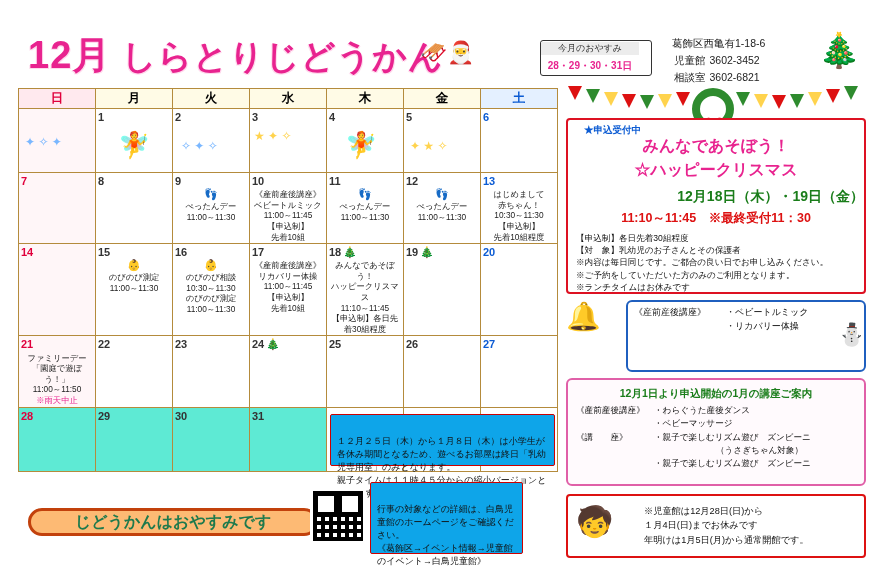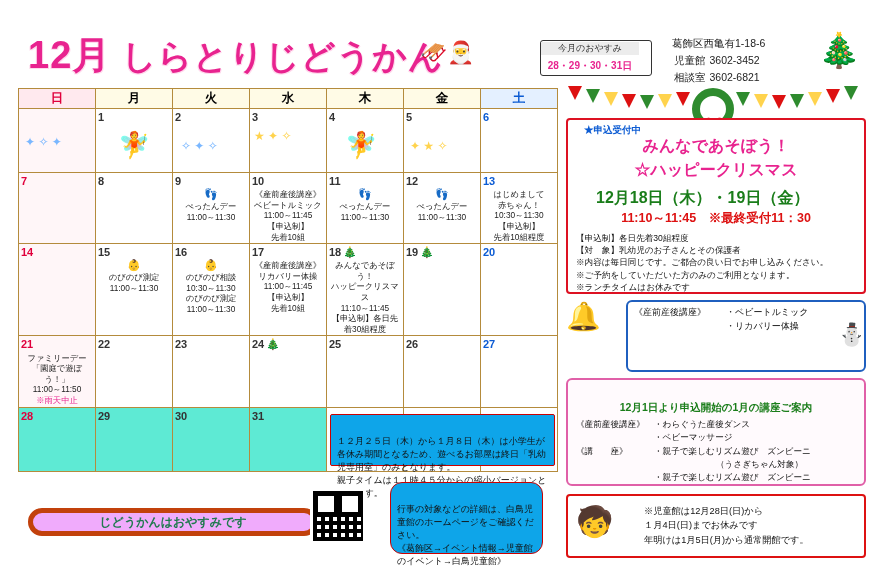--- a/index.html
+++ b/index.html
@@ -60,25 +60,25 @@
   .icon-row { text-align:center; font-size:11px; line-height:1; margin-top:1px; }
   .pinkline { color:#e8238f; }
 
   
   .span-note {
     position:absolute; border:1px solid #c00; background:#0ea5e9;
     font-size:9px; line-height:1.45; color:#111; padding:20px 6px;
     border-radius:2px;
   }
   #note-dec25 { left:330px; top:414px; width:225px; height:52px; }
-  #note-info  { left:390px; top:482px; width:153px; height:72px;border-radius:12px; }
+  #note-info  { left:370px; top:482px; width:153px; height:72px; }
   .closed-banner {
     position:absolute; left:28px; top:508px; width:290px; height:28px;
-    border:5px solid #c2410c; background:#f0abfc; border-radius:14px;
-    color:#1e7a4d; font-size:12px; font-weight:bold;
+    border:3px solid #c2410c; background:#fdba74; border-radius:14px;
+    color:#1e7a4d; font-size:16px; font-weight:bold;
     display:flex; align-items:center; justify-content:center;
   }
   .qr {
     position:absolute; left:310px; top:488px; width:56px; height:56px;
     background:
       repeating-linear-gradient(90deg,#000 0 4px,#fff 4px 8px),
       repeating-linear-gradient(0deg,#000 0 4px,#fff 4px 8px);
     background-blend-mode: multiply;
     border:3px solid #fff;
   }
@@ -99,39 +99,39 @@
 
   .xmas-box {
     position:absolute; left:566px; top:118px; width:300px; height:176px;
     border:2px solid #d12; background:#fff; border-radius:4px;
   }
   .badge-uke {
     position:absolute; left:4px; top:4px; font-size:9.5px; color:#0b5bd3; font-weight:bold;margin-left:12px;
   }
   .x-t1 { position:absolute; left:0; top:16px; width:100%; text-align:center; font-size:16px; font-weight:bold; color:#e8238f; }
   .x-t2 { position:absolute; left:0; top:40px; width:100%; text-align:center; font-size:16px; font-weight:bold; color:#e8238f; }
-  .x-date { position:absolute; left:0; top:68px; width:100%; text-align:left; font-size:16px; font-weight:bold; color:#1a7d1a;padding-left:28px; }
+  .x-date { position:absolute; left:0; top:68px; width:100%; text-align:right; font-size:14px; font-weight:bold; color:#1a7d1a;padding-left:28px; }
   .x-time { position:absolute; left:0; top:90px; width:100%; text-align:center; font-size:12.5px; font-weight:bold; color:#d11; }
   .x-lines { position:absolute; left:8px; top:112px; width:286px; font-size:8.6px; line-height:1.42; color:#111; }
 
   .kouza-box {
     position:absolute; left:626px; top:300px; width:240px; height:72px;
     border:2px solid #1f5fbf; border-radius:6px; background:#fff;
   }
   .kouza-title { text-align:center; font-size:10.5px; font-weight:bold; color:#d11; margin-top:3px; }
   .kouza-body { display:flex; font-size:9px; color:#111; padding:4px 6px 0 6px; line-height:1.5; }
   .kouza-body .lft { width:92px; }
   .bell { position:absolute; left:566px; top:300px; font-size:28px; }
   .santa-s { position:absolute; left:838px; top:322px; font-size:22px; }
 
   .jan-box {
     position:absolute; left:566px; top:378px; width:300px; height:108px;
     border:2px solid #e060a8; border-radius:6px; background:#fffafd;
   }
-  .jan-title { text-align:center; font-size:10.5px; font-weight:bold; color:#1a7d1a; margin-top:21px; }
+  .jan-title { text-align:center; font-size:10.5px; font-weight:bold; color:#1a7d1a; margin-top:7px; }
   .jan-body { font-size:8.6px; line-height:1.55; color:#111; padding:3px 8px 0 8px; }
   .jan-body .row { display:flex; }
   .jan-body .k { width:78px; flex:none; }
 
   .closed2-box {
     position:absolute; left:566px; top:494px; width:300px; height:64px;
     border:2px solid #d11; border-radius:4px; background:#fff;
   }
   .closed2-text { position:absolute; left:76px; top:8px; width:216px; font-size:9.2px; line-height:1.55; color:#111; }
   .kids-icon { position:absolute; left:8px; top:8px; font-size:30px; }

